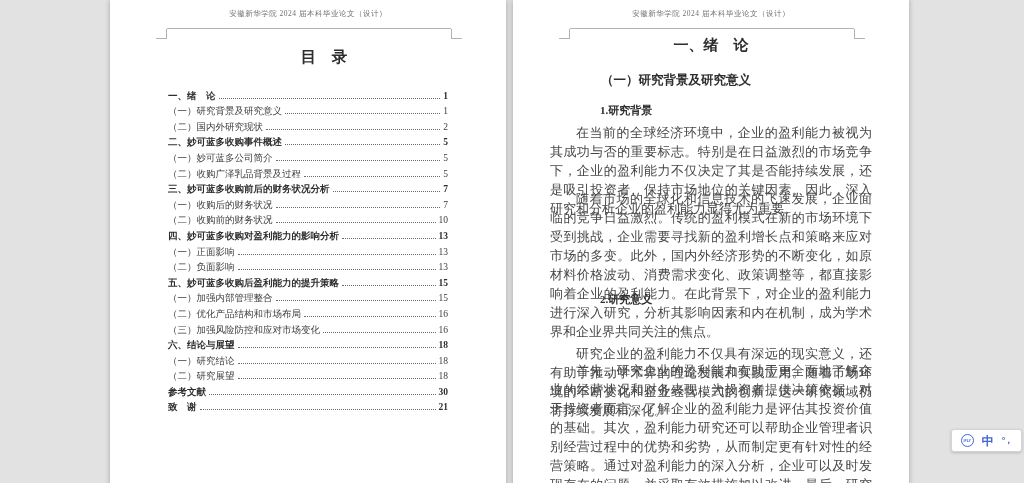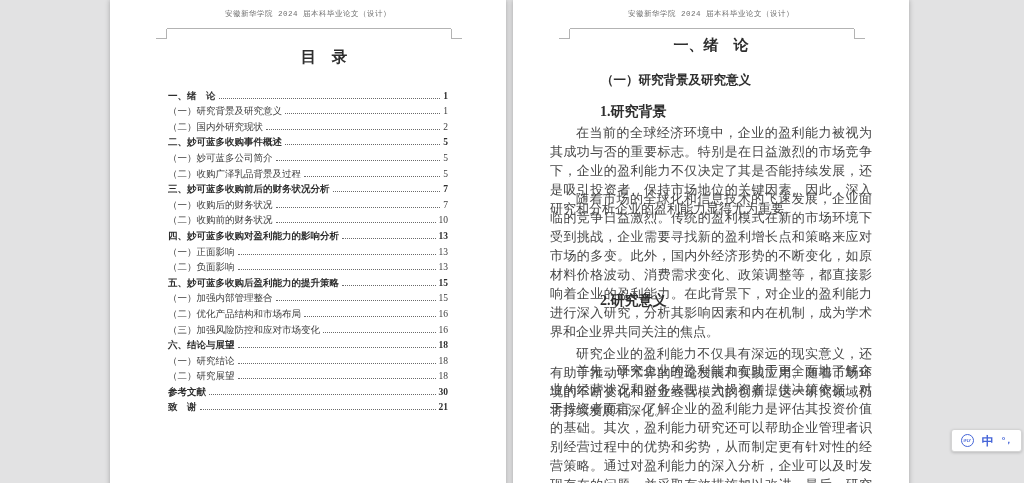--- a/index.html
+++ b/index.html
@@ -16,21 +16,21 @@
     background:#ffffff;
     box-shadow:0 0 5px rgba(0,0,0,0.28);
   }
   .page-left  { left:110px; }
   .page-right { left:513px; }
 
   
   .hdr-text {
     position:absolute; top:9px; left:0; right:0;
     text-align:center; font-size:7.5px; color:#6f6f6f;
-    letter-spacing:0.5px; white-space:nowrap;font-family:Liberation Mono, monospace;
+    letter-spacing:0.5px; white-space:nowrap;
   }
   .hdr-rule { position:absolute; top:28px; left:57px; right:55px; height:0; border-top:1px solid #b3b3b3; }
   .hdr-corner { position:absolute; top:0; width:11px; height:10px; }
   .hdr-corner.cl { left:0;  border-right:1px solid #b3b3b3; border-bottom:1px solid #b3b3b3; transform:translateX(-11px); }
   .hdr-corner.cr { right:0; border-left:1px solid #b3b3b3;  border-bottom:1px solid #b3b3b3; transform:translateX(11px); }
 
   
   .toc-title {
     position:absolute; top:47px; left:0; right:0;
     text-align:center; font-size:15.5px; font-weight:bold; color:#2e2e2e;margin-left:32px;
@@ -47,21 +47,21 @@
 
   
   .chap-title {
     position:absolute; top:36px; left:0; right:0;
     text-align:center; font-size:15px; font-weight:bold; color:#2e2e2e;
   }
   .sec-heading {
     position:absolute; left:88px; font-size:12.5px; font-weight:bold; color:#2e2e2e;
   }
   .sub-heading {
-    position:absolute; left:87px; font-size:14px; font-weight:bold; color:#2e2e2e;
+    position:absolute; left:87px; font-size:11px; font-weight:bold; color:#2e2e2e;
   }
   .rp-body {
     position:absolute; left:37px; width:322px;
     font-size:13px; line-height:19px; color:#474747;
     text-align:justify; text-indent:2em;
   }
   #sec1 { top:72px; }
   #sub1 { top:103px; }
   #p1   { top:123px; }
   #p2   { top:189px; }

